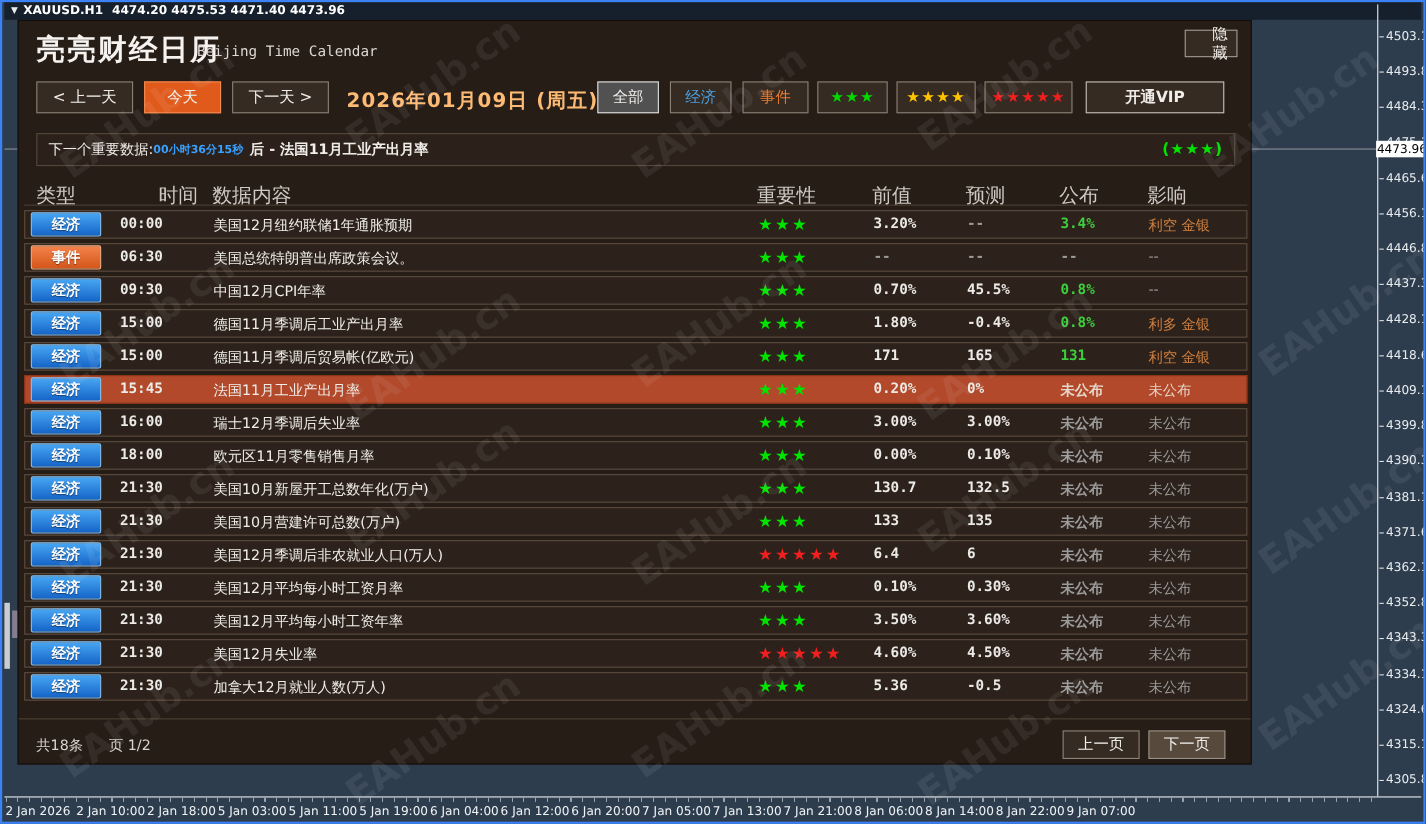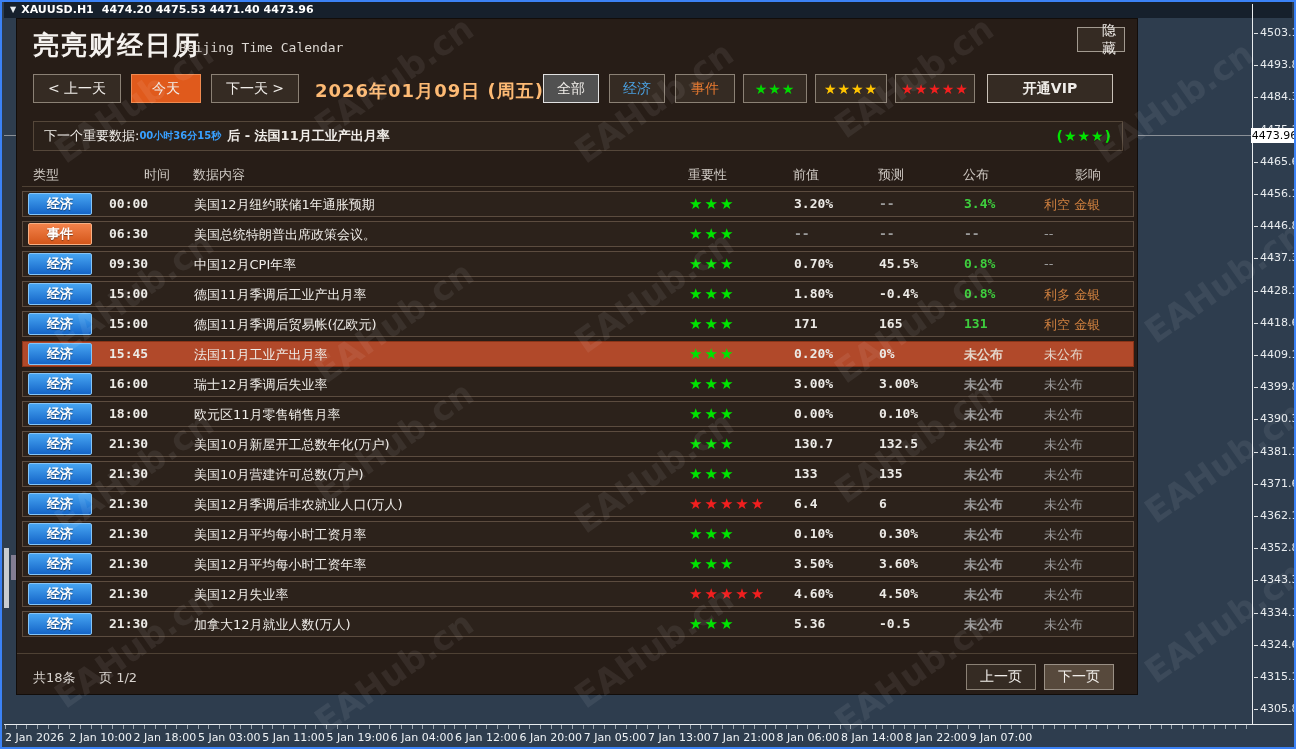--- a/index.html
+++ b/index.html
@@ -49,24 +49,24 @@
   .f-s5 { left:878px; top:55px; width:80px; height:29px; color:#f21f1f; font-size:14px; letter-spacing:1px; }
   .vip-btn { left:970px; top:55px; width:126px; height:29px; border-color:#c9c1b8; font-weight:bold; }
 
   
   .banner { position:absolute; left:16px; top:102px; width:1090px; height:30px; background:#2b211a; border:1px solid #55473a; display:flex; align-items:center; padding:0 10px; font-size:13px; color:#f0ede9;text-align:right; }
   .banner .count { color:#38a0ff; font-weight:bold; margin:0 0; font-size:10px; }
   .banner .suffix { margin-left:6px; font-weight:bold; }
   .banner .b-stars { margin-left:auto; color:#00e400; font-weight:bold; font-size:14px; letter-spacing:1px; }
 
   
-  .thead { position:absolute; left:5px; top:144px; width:1112px; height:24px; border-bottom:1px solid #4e4134; color:#cfc9c3; font-size:13px; }
+  .thead { position:absolute; left:5px; top:144px; width:1112px; height:24px; border-bottom:1px solid #4e4134; color:#cfc9c3; font-size:18px; }
   .thead span { position:absolute; top:3px; }
   .h-type { left:11px; } .h-time { left:86px;margin-left:36px; } .h-content { left:171px; }
-  .h-imp { left:666px; } .h-prev { left:771px; } .h-fore { left:856px; } .h-pub { left:941px; } .h-impact { left:1021px;margin-left:32px; }
+  .h-imp { left:666px; } .h-prev { left:771px; } .h-fore { left:856px; } .h-pub { left:941px; } .h-impact { left:1021px; }
 
   
   .rows { position:absolute; left:5px; top:172px; width:1112px; }
   .row { position:relative; height:26px; margin-bottom:4px; background:#2c221b; border:1px solid #5c4c3f; }
   .row.highlight { background:#b1492a; border-color:#8a3418; }
   .badge { position:absolute; left:5px; top:1px; width:64px; height:22px; display:flex; align-items:center; justify-content:center; color:#fff; font-size:13px; font-weight:bold; border-radius:2px; text-shadow:0 1px 1px rgba(0,0,0,.45); }
   .badge-econ { background:linear-gradient(180deg,#47a5f2,#1565c8); border:1px solid #84c4f8; }
   .badge-event { background:linear-gradient(180deg,#f3824a,#d4561a); border:1px solid #f8b084; }
   .cell { position:absolute; top:4px; font-size:13px; color:#eceae6; white-space:nowrap; }
   .cell.time { left:86px; font-family:"DejaVu Sans Mono", monospace; font-weight:bold; }

